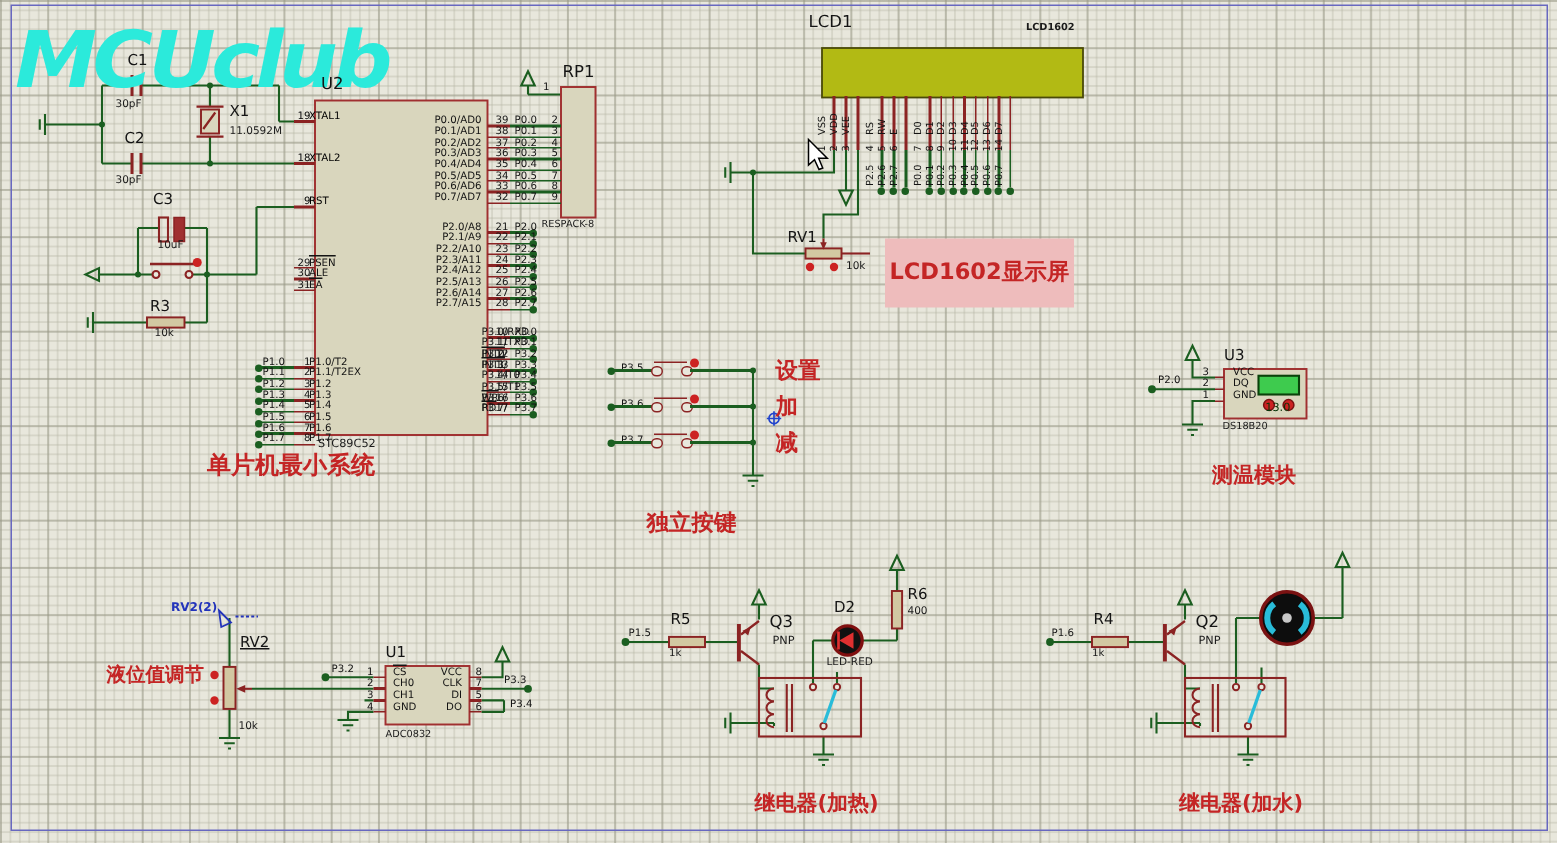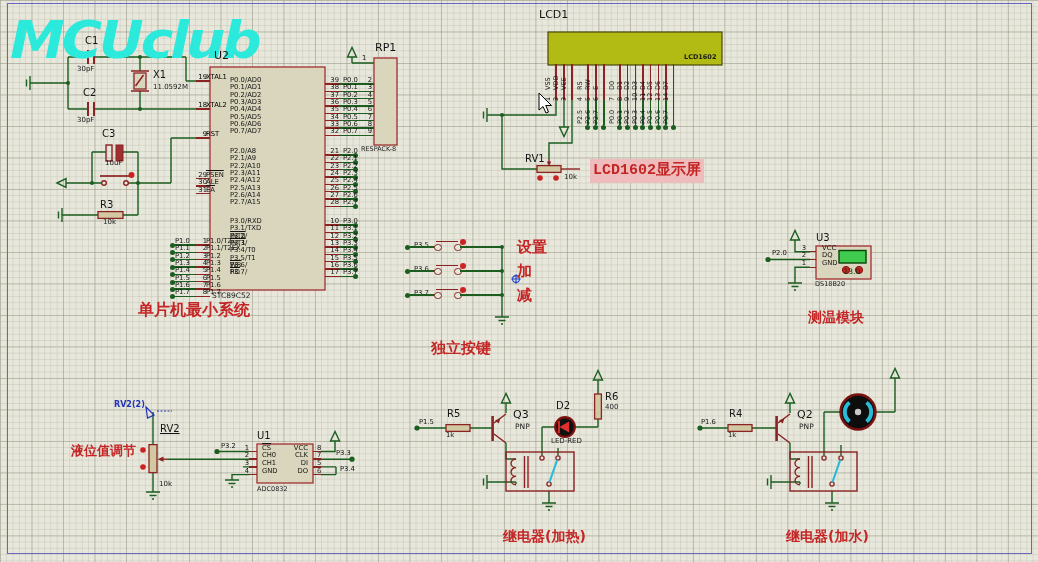--- a/index.html
+++ b/index.html
@@ -17,29 +17,29 @@
   svg.layer{position:absolute;left:0;top:0;}
   .tx{position:absolute;color:#141414;white-space:nowrap;line-height:1.05;}
   .ref{font-size:10px;}
   .refb{font-size:11px;}
   .val{font-size:7px;color:#1a1a1a;}
   .net{font-size:6.8px;}
   .cap{color:var(--c-red,#c42525);font-weight:bold;}
   .bar{text-decoration:overline;}
   .logo{position:absolute;left:10px;top:8px;font-size:55px;font-weight:bold;font-style:italic;
     letter-spacing:-3px;color:var(--c-logo,#2beadb);transform:scaleY(.95);}
-  .hl{background:var(--c-hl,#eebcbc);padding:4px 3px;font-family:Liberation Mono, monospace;}
+  .hl{background:var(--c-hl,#eebcbc);padding:15px 3px;}
   
   .row,.krow{position:relative;}
   .row{height:7.35px;font-size:6.8px;line-height:7px;color:#141414;}
   .row span,.srow span{position:absolute;}
   .rows{position:absolute;}
   #p0-rows,#p2-rows,#p3-rows{left:230px;top:77px;width:160px;}
   #p2-rows{top:148px;} #p3-rows{top:218px;}
-  .in-name{left:0;width:91px;}
+  .in-name{left:0;width:91px;text-align:right;}
   .num{left:97px;width:12px;text-align:right;}
   .stub-red,.stub-green,.pstub,.pwire,.kwire1,.kwire2{position:absolute;height:1.4px;top:6.3px;}
   .stub-red{left:95px;width:15px;background:#8b2323;}
   .stub-green{left:110px;width:15px;background:var(--c-wire,#1b5e20);}
   #p0-rows .stub-green{width:34px;}
   .netl{left:113px;}
   .rp{left:130px;width:12px;text-align:right;}
   .tdot,.pdot,.kdot,.ldot{position:absolute;width:5px;height:5px;border-radius:50%;background:var(--c-wire,#1b5e20);}
   .tdot{left:123px;top:4.6px;}
   
@@ -665,21 +665,21 @@
         <i class="tdot"></i>
         <span class="netl">P3.7</span>
       </div>
     </div>
 
   <span class="tx refb" style="left:375px;top:42px;">RP1</span>
   <span class="tx val" style="left:361px;top:146px;font-size:6.5px;">RESPACK-8</span>
   <span class="tx net" style="left:362px;top:55px;">1</span>
 
   <span class="tx refb" style="left:539px;top:9px;">LCD1</span>
-  <span class="tx val" style="left:684px;top:15px;font-size:6.5px;font-weight:bold;margin-top:39px;">LCD1602</span>
+  <span class="tx val" style="left:684px;top:15px;font-size:6.5px;font-weight:bold;">LCD1602</span>
   <span class="tx cap hl" style="left:590px;top:159px;font-size:15px;">LCD1602显示屏</span>
 
   <div class="lcdg" id="lcd-g1">
 
       <div class="lcol">
         <i class="vstub-r"></i>
         <span class="nm">VSS</span>
         <span class="no">1</span>
         <span class="nt"></span>
       </div>

